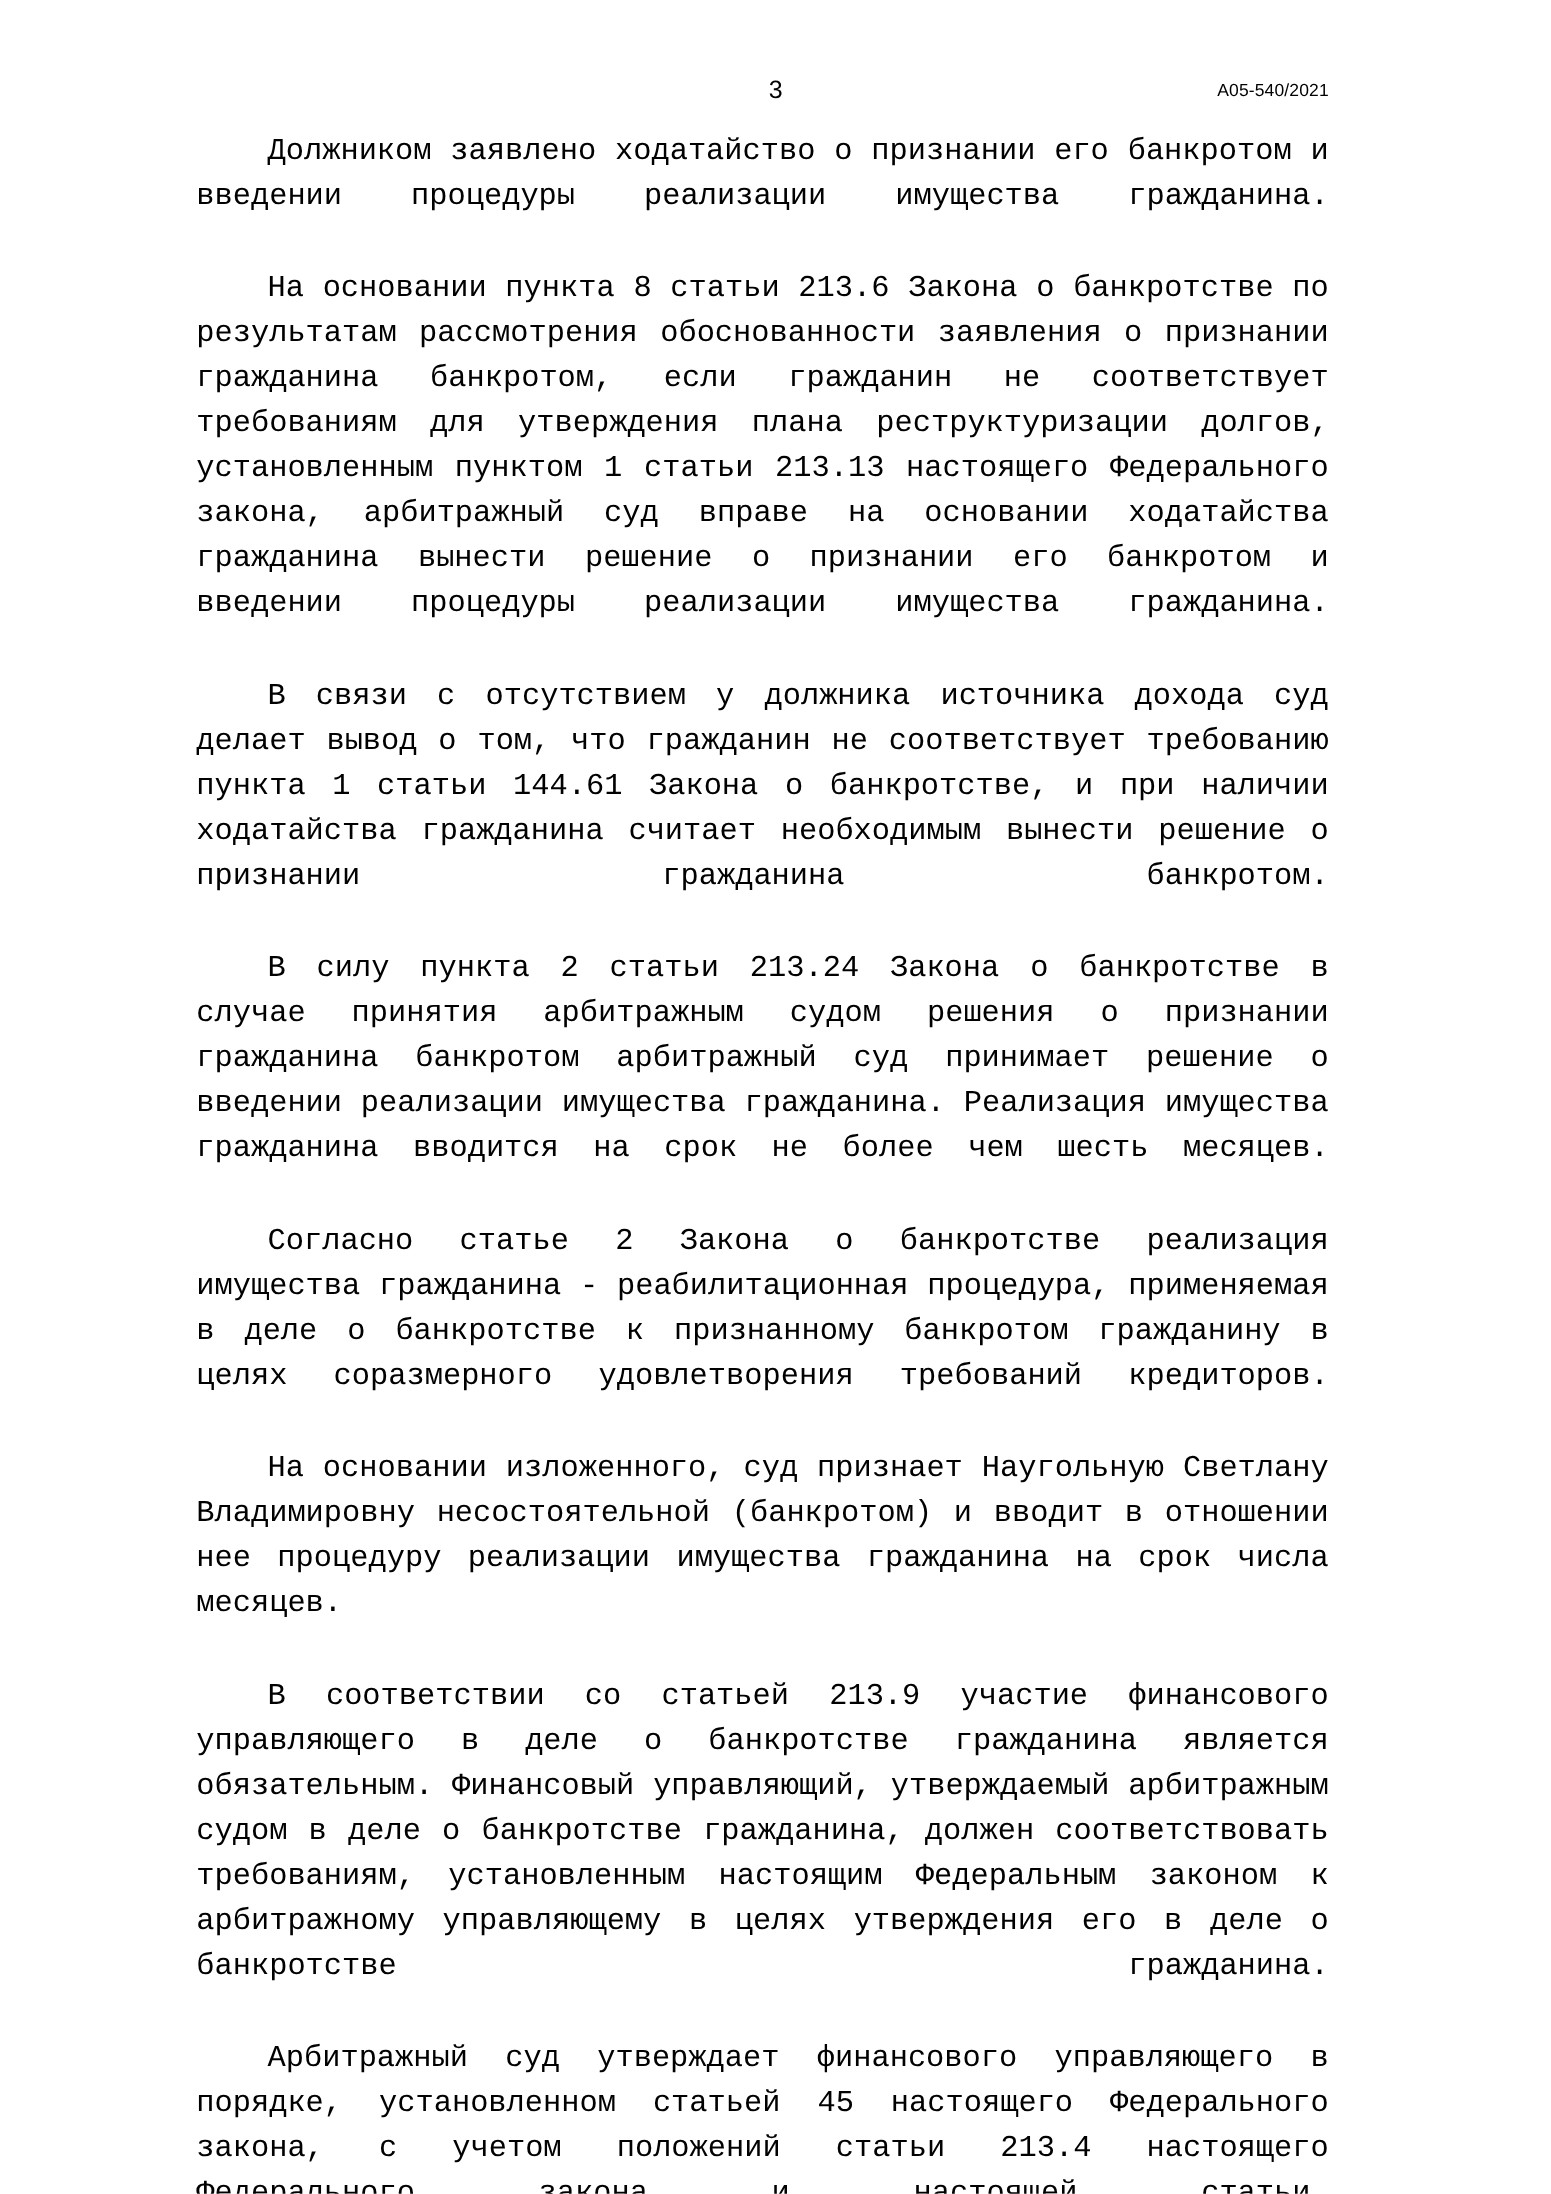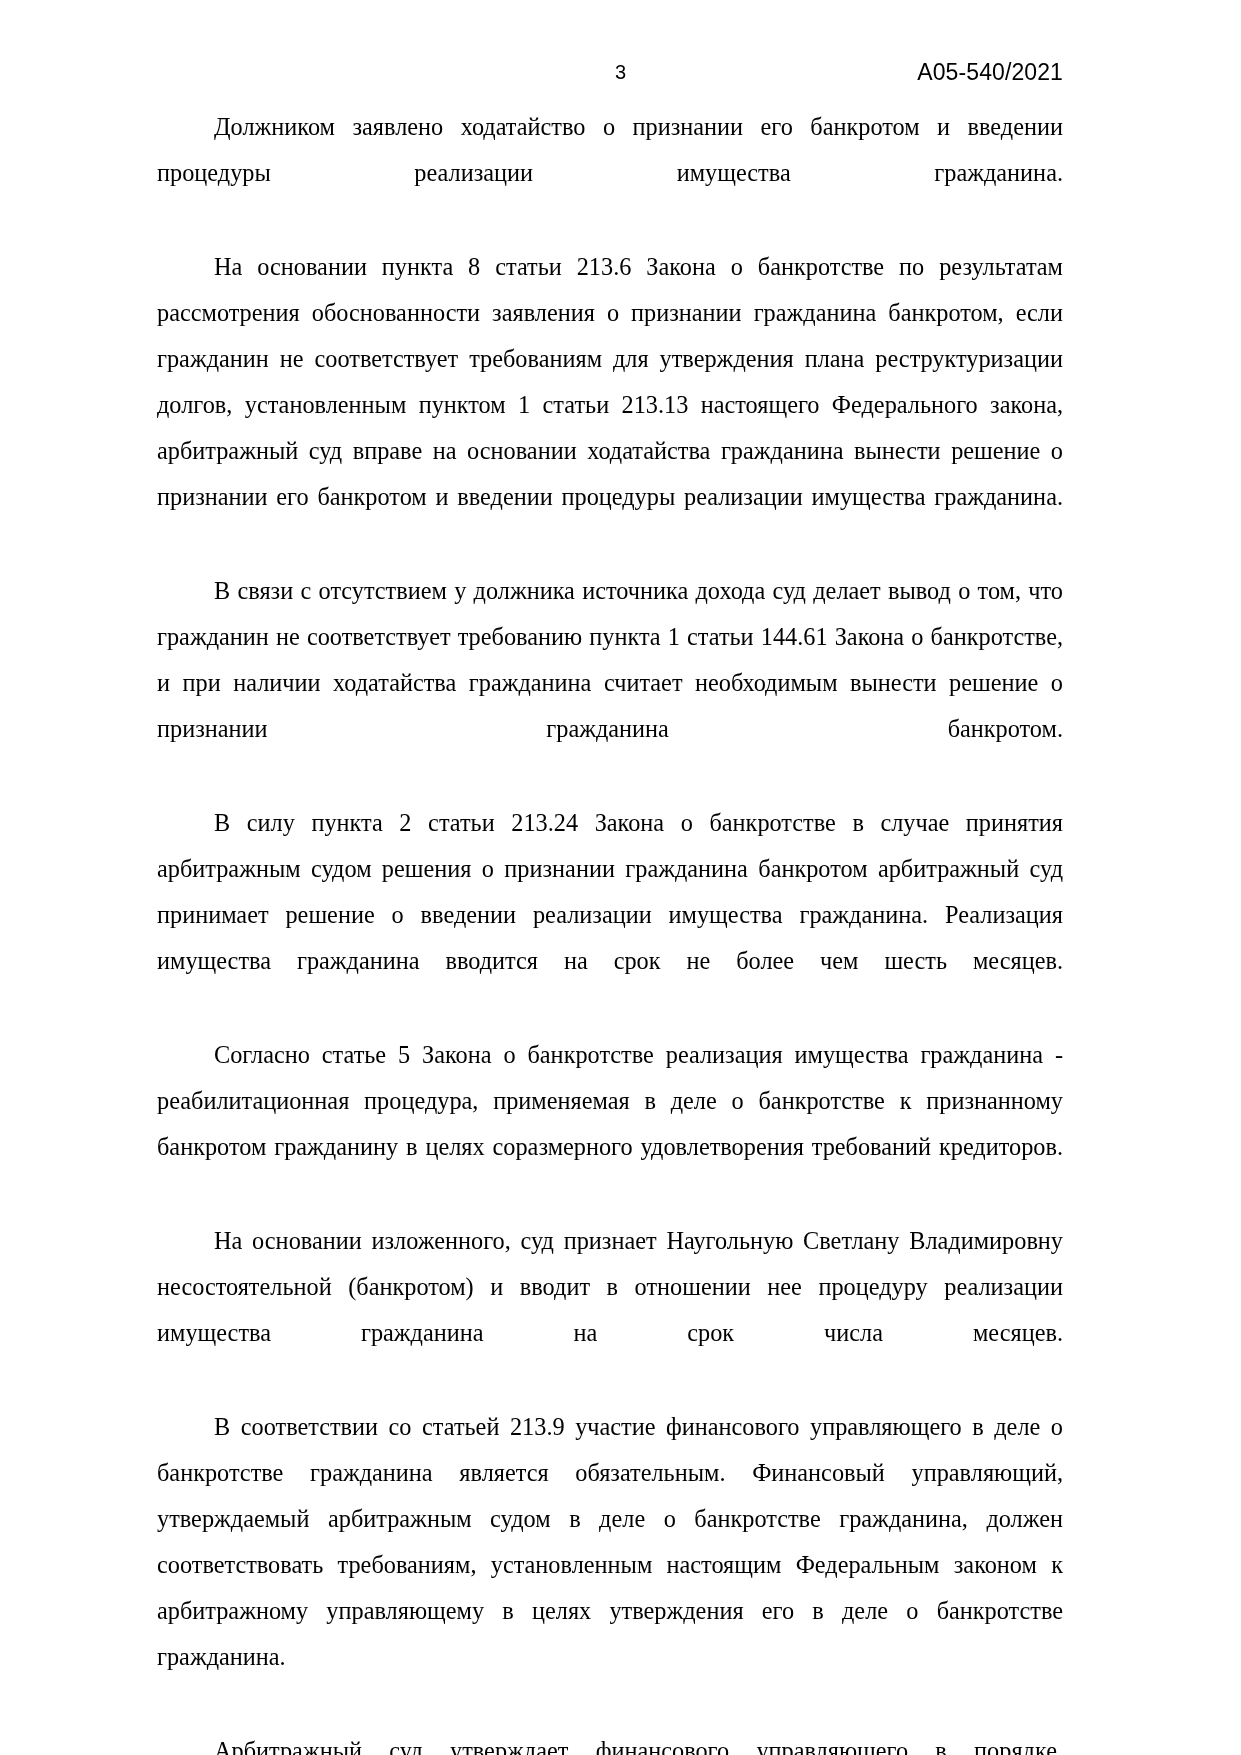--- a/index.html
+++ b/index.html
@@ -39,38 +39,38 @@
     left: 0;
     top: 0;
     width: 1241px;
     text-align: center;
     font-size: 20px;
   }
   .header-caseno {
     position: absolute;
     right: 178px;
     top: 0;
-    font-size: 23px;
+    font-size: 14px;
     letter-spacing: 0.1px;
   }
   .body-block {
     position: absolute;
     top: 104px;
     left: 157px;
     width: 906px;
   }
   p.para {
     margin: 0 0 0 0;
     padding: 0;
     text-align: justify;
     text-justify: inter-word;
     text-indent: 57px;
     font-size: 24.3px;
-    line-height: 46px;
-    font-family: Liberation Serif, serif;
+    line-height: 36px;
+    font-family: Liberation Mono, monospace;
     hyphens: none;
     word-spacing: 0px;
   }
   p.para + p.para {
     margin-top: 2px;
   }
   
   p.para::after {
     content: "";
     display: inline-block;
@@ -85,21 +85,21 @@
   <div class="page-header">
     <span class="header-pageno">3</span>
     <span class="header-caseno">A05-540/2021</span>
   </div>
 
   <div class="body-block">
     <p class="para">Должником заявлено ходатайство о признании его банкротом и введении процедуры реализации имущества гражданина.</p>
     <p class="para">На основании пункта 8 статьи 213.6 Закона о банкротстве по результатам рассмотрения обоснованности заявления о признании гражданина банкротом, если гражданин не соответствует требованиям для утверждения плана реструктуризации долгов, установленным пунктом 1 статьи 213.13 настоящего Федерального закона, арбитражный суд вправе на основании ходатайства гражданина вынести решение о признании его банкротом и введении процедуры реализации имущества гражданина.</p>
     <p class="para">В связи с отсутствием у должника источника дохода суд делает вывод о том, что гражданин не соответствует требованию пункта 1 статьи 144.61 Закона о банкротстве, и при наличии ходатайства гражданина считает необходимым вынести решение о признании гражданина банкротом.</p>
     <p class="para">В силу пункта 2 статьи 213.24 Закона о банкротстве в случае принятия арбитражным судом решения о признании гражданина банкротом арбитражный суд принимает решение о введении реализации имущества гражданина. Реализация имущества гражданина вводится на срок не более чем шесть месяцев.</p>
-    <p class="para">Согласно статье 5 Закона о банкротстве реализация имущества гражданина - реабилитационная процедура, применяемая в деле о банкротстве к признанному банкротом гражданину в целях соразмерного удовлетворения требований кредиторов.</p>
+    <p class="para">Согласно статье 2 Закона о банкротстве реализация имущества гражданина - реабилитационная процедура, применяемая в деле о банкротстве к признанному банкротом гражданину в целях соразмерного удовлетворения требований кредиторов.</p>
     <p class="para">На основании изложенного, суд признает Наугольную Светлану Владимировну несостоятельной (банкротом) и вводит в отношении нее процедуру реализации имущества гражданина на срок числа месяцев.</p>
     <p class="para">В соответствии со статьей 213.9 участие финансового управляющего в деле о банкротстве гражданина является обязательным. Финансовый управляющий, утверждаемый арбитражным судом в деле о банкротстве гражданина, должен соответствовать требованиям, установленным настоящим Федеральным законом к арбитражному управляющему в целях утверждения его в деле о банкротстве гражданина.</p>
     <p class="para">Арбитражный суд утверждает финансового управляющего в порядке, установленном статьей 45 настоящего Федерального закона, с учетом положений статьи 213.4 настоящего Федерального закона и настоящей статьи.</p>
     <p class="para">Должник просит утвердить финансового управляющего из числа членов некоммерческого партнерства «Центр финансового оздоровления предприятий агропромышленного комплекса».</p>
 
   </div>
 
 </div>
 
 </body></html>

